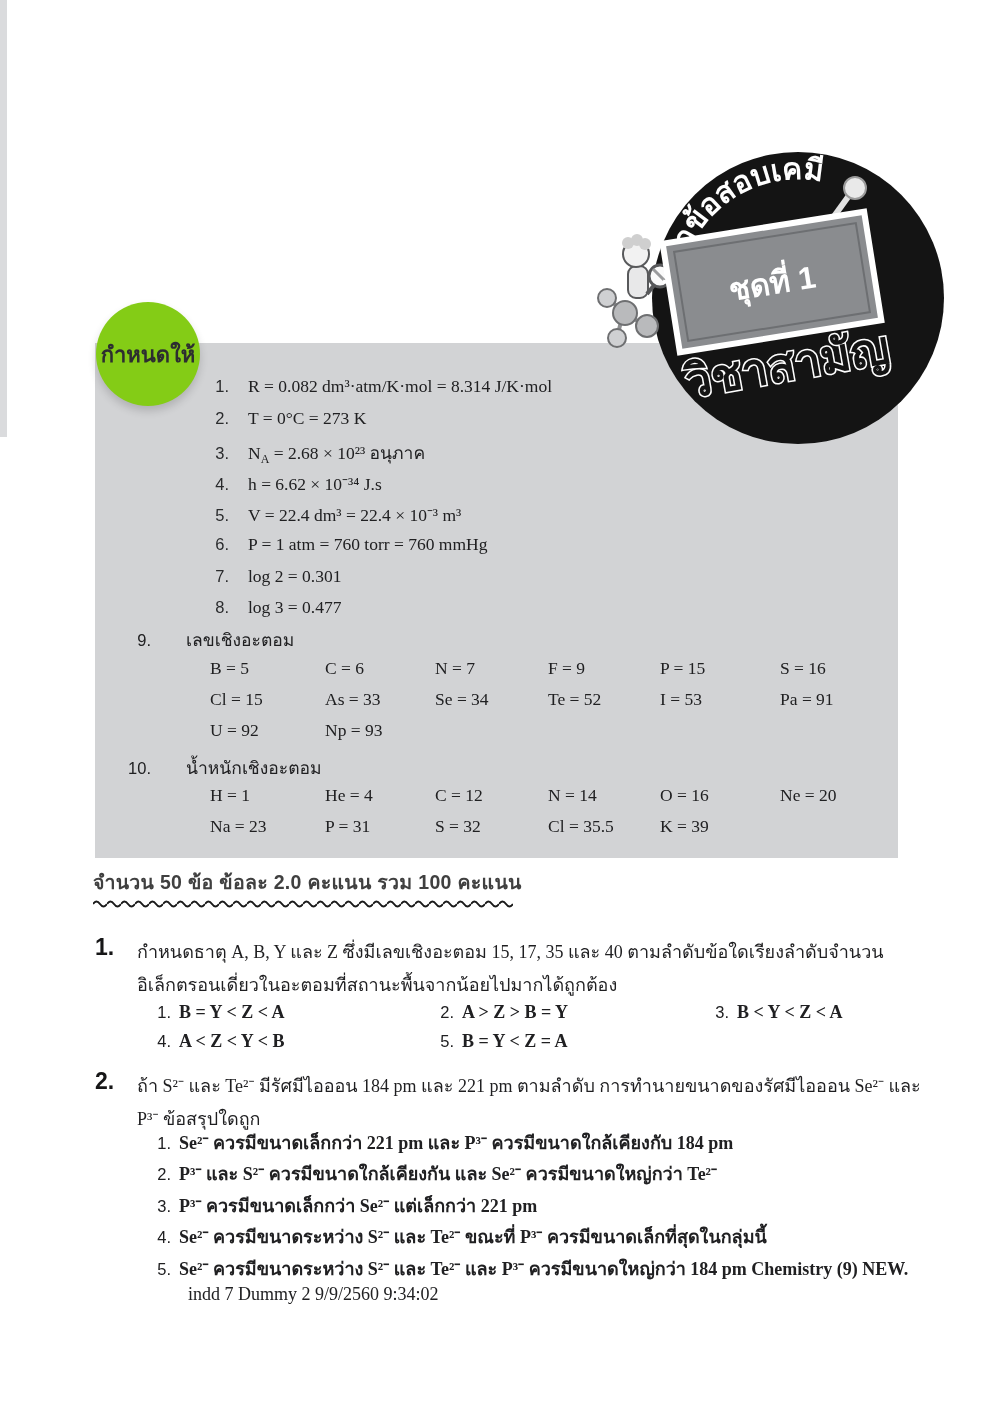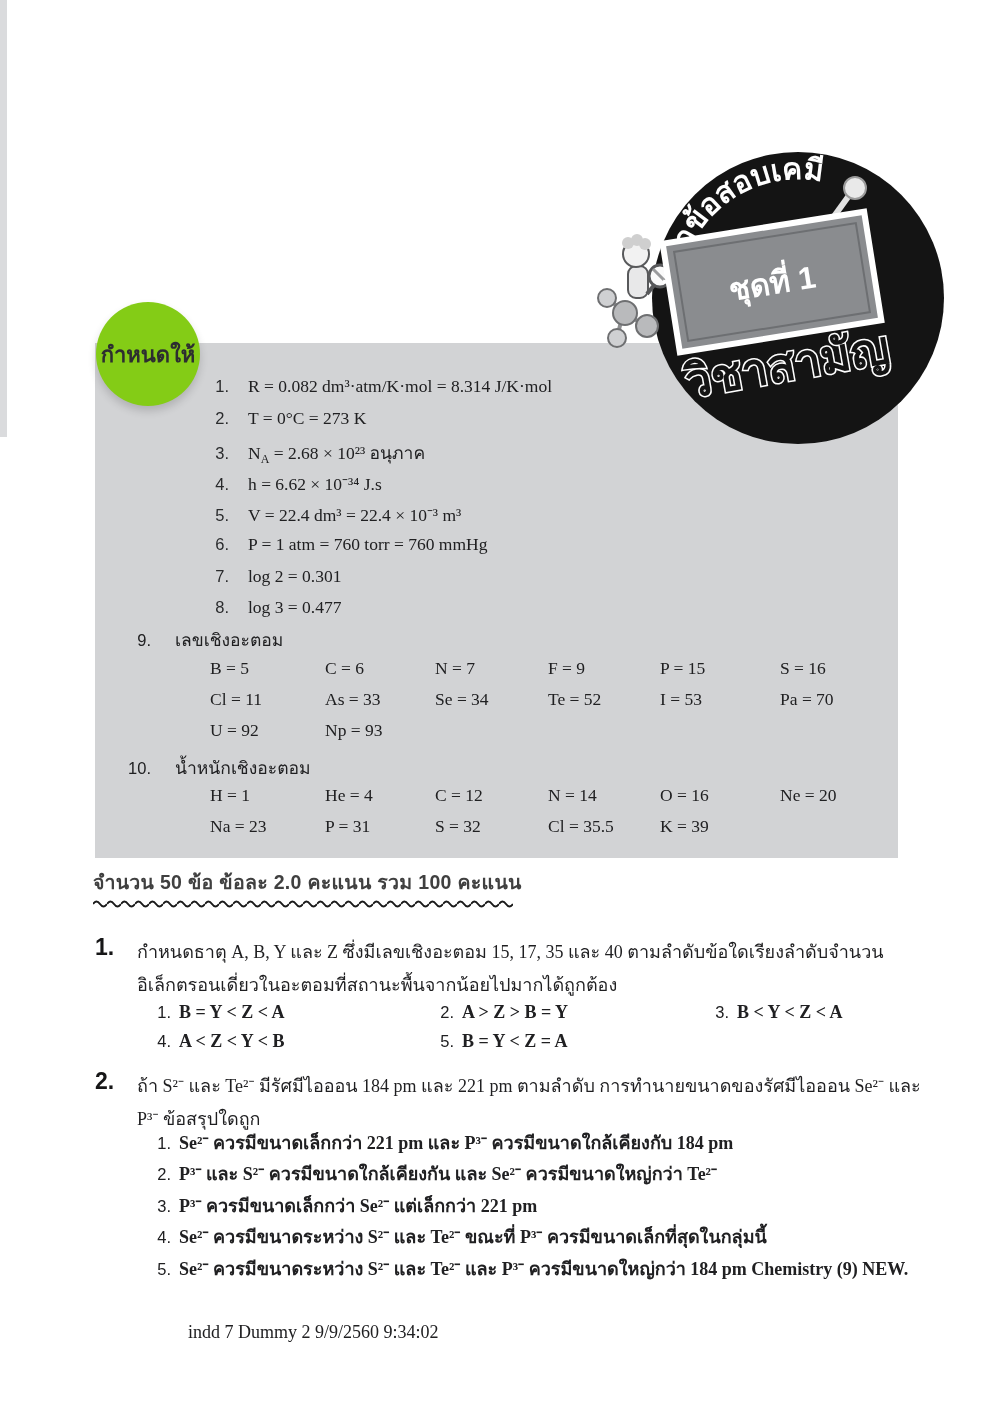--- a/index.html
+++ b/index.html
@@ -18,40 +18,40 @@
   .badge{position:absolute;left:595px;top:148px;width:390px;height:310px;z-index:4;}
 
   .constants{position:absolute;left:205px;top:376px;z-index:2;}
   .c-row{display:flex;height:31.6px;align-items:baseline;font-size:17.5px;}
   .c-num{width:24px;text-align:right;font-family:"Liberation Sans",sans-serif;font-size:16.5px;color:#2a2b2d;}
   .c-text{margin-left:19px;white-space:nowrap;}
   .subA{font-size:12px;position:relative;top:4px;}
 
   .sec-head{position:absolute;z-index:2;font-size:17.5px;display:flex;align-items:baseline;}
   .sec-num{font-family:"Liberation Sans",sans-serif;font-size:16.5px;text-align:right;}
-  .sec-label{margin-left:24px;}
+  .sec-label{margin-left:35px;}
   .tbl{position:absolute;left:170px;width:728px;z-index:2;}
   .t-row{position:relative;height:31px;font-size:17.5px;}
   .t-cell{position:absolute;top:0;white-space:nowrap;margin-left:40px;}
   .c0{left:0}.c1{left:115px}.c2{left:225px}.c3{left:338px}.c4{left:450px}.c5{left:570px}
 
   .exam-info{position:absolute;left:93px;top:867px;z-index:2;font-family:"Liberation Sans",sans-serif;
              font-weight:bold;font-size:19.5px;color:#404040;letter-spacing:.3px;}
   .wavy{position:absolute;left:93px;top:899px;z-index:2;}
 
   .q-num{position:absolute;z-index:2;font-family:"Liberation Sans",sans-serif;font-weight:bold;
          font-size:23px;color:#161617;}
   .q-text{position:absolute;left:137px;z-index:2;font-size:18px;line-height:33px;color:#1f1f21;}
   .q1-choices{position:absolute;left:147px;top:1002px;width:800px;height:62px;z-index:2;}
   .qc{position:absolute;display:flex;align-items:baseline;font-size:18px;white-space:nowrap;}
   .qc-num{width:24px;text-align:right;font-family:"Liberation Sans",sans-serif;font-size:16.5px;}
   .qc-text{margin-left:8px;font-weight:bold;}
   .q2-choices{position:absolute;left:147px;top:1128px;z-index:2;}
   .q2c{display:flex;height:31.4px;align-items:baseline;font-size:18px;white-space:nowrap;}
-  .q-footer{position:absolute;left:188px;top:1284px;z-index:2;font-size:18px;margin-top:38px;}
+  .q-footer{position:absolute;left:188px;top:1284px;z-index:2;font-size:18px;}
 </style>
 </head>
 <body>
 
 <div class="page">
   <div class="left-bar"></div>
 
   <div class="given-box"></div>
 
   <div class="given-circle">
@@ -144,26 +144,26 @@
   <div class="tbl" style="top:658px">
     <div class="t-row">
       <span class="t-cell c0">B = 5</span>
         <span class="t-cell c1">C = 6</span>
         <span class="t-cell c2">N = 7</span>
         <span class="t-cell c3">F = 9</span>
         <span class="t-cell c4">P = 15</span>
         <span class="t-cell c5">S = 16</span>
     </div>
     <div class="t-row">
-      <span class="t-cell c0">Cl = 11</span>
+      <span class="t-cell c0">Cl = 15</span>
         <span class="t-cell c1">As = 33</span>
         <span class="t-cell c2">Se = 34</span>
         <span class="t-cell c3">Te = 52</span>
         <span class="t-cell c4">I = 53</span>
-        <span class="t-cell c5">Pa = 70</span>
+        <span class="t-cell c5">Pa = 91</span>
     </div>
     <div class="t-row">
       <span class="t-cell c0">U = 92</span>
         <span class="t-cell c1">Np = 93</span>
         <span class="t-cell c2"></span>
         <span class="t-cell c3"></span>
         <span class="t-cell c4"></span>
         <span class="t-cell c5"></span>
     </div>
   </div>

